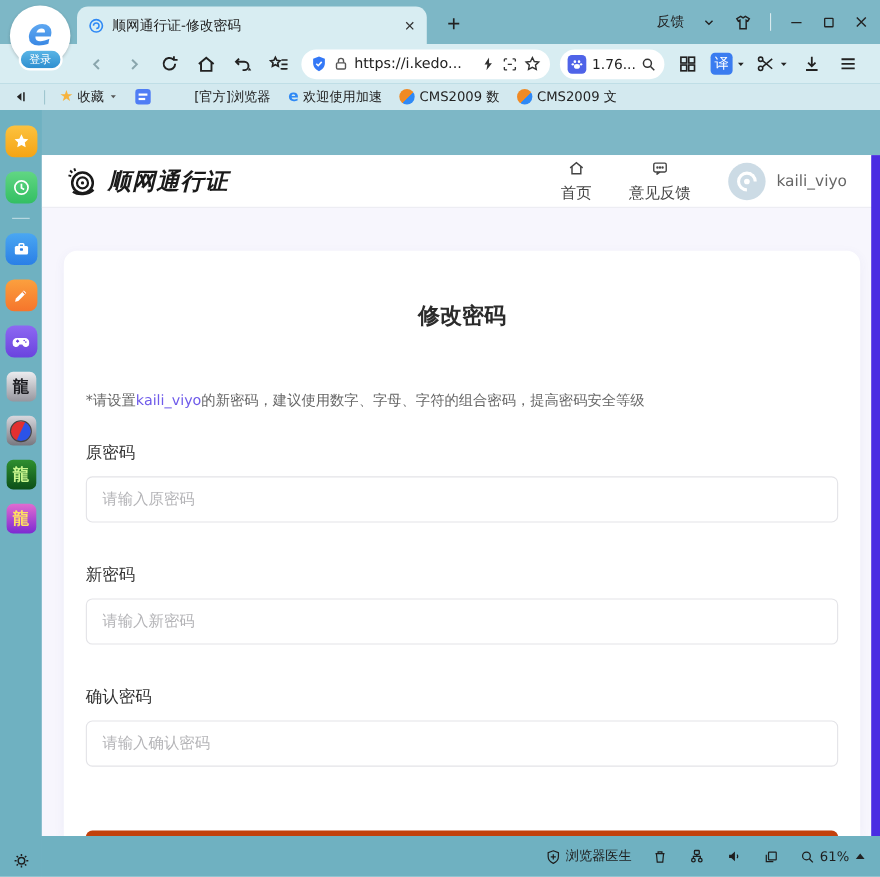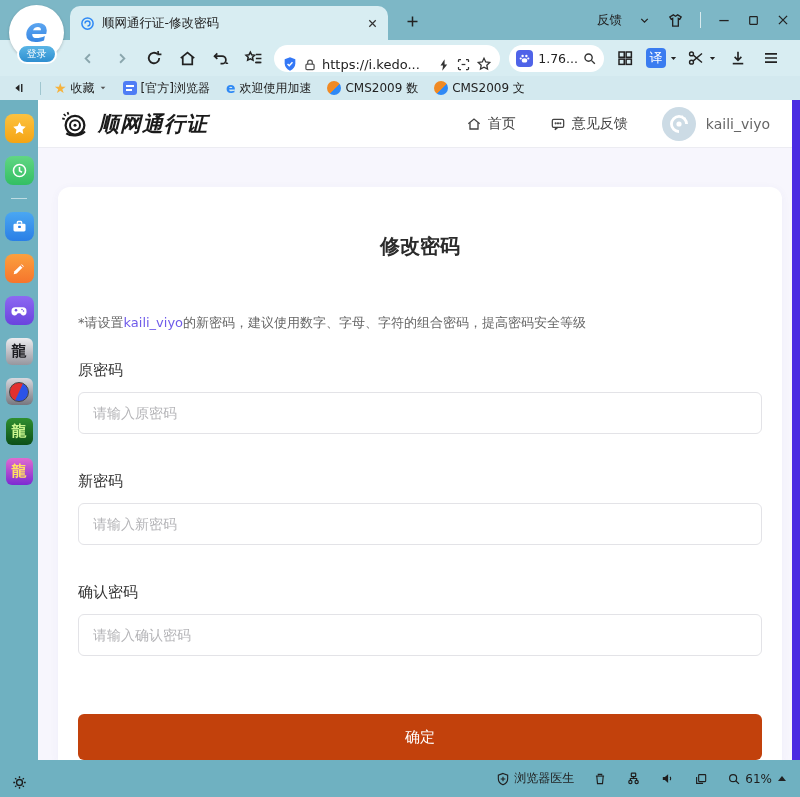--- a/index.html
+++ b/index.html
@@ -19,21 +19,21 @@
          display:flex; align-items:center; padding:0 10px; gap:7px; }
   .tab-title { flex:1; font-size:12.5px; color:#222; white-space:nowrap; overflow:hidden; }
   .newtab { position:absolute; left:400px; top:9px; width:24px; height:24px; display:flex; align-items:center; justify-content:center; }
   .titlebar-right { position:absolute; right:10px; top:0; height:40px; display:flex; align-items:center; gap:16px; }
   .titlebar-right .lbl { font-size:12.5px; color:#222; }
   .tb-sep { width:1px; height:16px; background:rgba(255,255,255,.7); }
 
   
   .toolbar { height:36px; background:#d8edf2; display:flex; align-items:center; padding:0 10px 0 76px; gap:9px; flex:0 0 auto; }
   .tbtn { width:24px; height:24px; display:flex; align-items:center; justify-content:center; border-radius:4px; flex:0 0 auto; }
-  .addressbar { width:226px; height:27px; background:#fff; border-radius:14px; display:flex; align-items:flex-end; padding:0 8px; gap:5px; flex:0 0 auto; }
+  .addressbar { width:226px; height:27px; background:#fff; border-radius:14px; display:flex; align-items:center; padding:0 8px; gap:5px; flex:0 0 auto; }
   .url-text { flex:1; font-size:13px; color:#222; white-space:nowrap; overflow:hidden; }
   .searchbox { width:95px; height:27px; background:#fff; border-radius:14px; display:flex; align-items:center; padding:0 7px; gap:4px; flex:0 0 auto; }
   .search-text { flex:1; font-size:12.5px; color:#222; white-space:nowrap; overflow:hidden;text-align:right; }
   .baidu-ic { width:17px; height:17px; border-radius:4px; background:#4f63e8; flex:0 0 auto; display:flex; align-items:center; justify-content:center; }
   .translate-ic { width:20px; height:20px; border-radius:4px; background:#3a7cf0; color:#fff; font-size:13px; display:flex; align-items:center; justify-content:center; }
   .caret { display:flex; align-items:center; }
 
   
   .bookmarksbar { height:24px; background:#d3e9ef; display:flex; align-items:center; padding:0 8px; gap:6px; font-size:12px; color:#222; flex:0 0 auto; }
   .bm-item { display:flex; align-items:center; gap:4px; padding:0 5px; height:20px; border-radius:4px; }
@@ -59,29 +59,29 @@
   .game-tile { width:27px; height:27px; border-radius:6px; display:flex; align-items:center; justify-content:center;
                font-size:15px; font-weight:bold; line-height:1; flex:0 0 auto; }
   .gt-silver { background:linear-gradient(180deg,#ececef,#96969e); color:#1d1d22; }
   .gt-orb { background:linear-gradient(180deg,#d8d8de,#77777f); }
   .gt-orb .orb { width:20px; height:20px; border-radius:50%; background:linear-gradient(115deg,#e23030 48%,#2b53e8 52%); border:1px solid #444; }
   .gt-green { background:linear-gradient(180deg,#2f8f2f,#0c4f18); color:#c9f58e; }
   .gt-pink { background:linear-gradient(180deg,#e06bd0,#7c2ad2); color:#ffe061; }
   .rail-gear { margin-top:auto; margin-bottom:6px; }
 
   
-  .content-col { flex:1; display:flex; flex-direction:column; min-width:0; }
+  .content-col { flex:1; display:flex; flex-direction:column; min-width:0;margin-top:41px; }
   .webpage { flex:1; position:relative; background:#f7f6fd; display:flex; flex-direction:column; min-height:0; overflow:hidden; }
   .scroll-thumb { position:absolute; right:0; top:0; bottom:0; width:8px; background:#4a2ce2; z-index:9; }
 
   .page-header { height:48px; background:#fff; border-bottom:1px solid #ececf2; display:flex; align-items:center; padding:0 30px 0 22px; flex:0 0 auto; }
   .brand { display:flex; align-items:center; gap:8px; }
   .brand-name { font-size:21px; font-weight:bold; color:#1a1a1a; font-style:italic; letter-spacing:1px; }
   .header-nav { margin-left:auto; display:flex; align-items:center; gap:34px; }
-  .nav-item { display:flex; align-items:center; gap:6px; font-size:14px; color:#444; }
+  .nav-item { display:flex; align-items:center; gap:6px; font-size:14px; color:#444;flex-direction:column; }
   .user-chip { display:flex; align-items:center; gap:10px; }
   .avatar { width:34px; height:34px; border-radius:50%; background:#ccdbe5; display:flex; align-items:center; justify-content:center; overflow:hidden; }
   .username { font-size:14px; color:#666; }
 
   .page-body { flex:1; padding:39px 18px 0 20px; min-height:0; }
   .card { background:#fff; border-radius:12px 12px 0 0; height:100%; box-shadow:0 2px 10px rgba(80,70,160,.05);
           padding:46px 20px 0 20px; }
   .form-title { text-align:center; font-size:20px; font-weight:bold; color:#2b2b2b; margin-bottom:54px; }
   .form-hint { font-size:13px; color:#666; margin-bottom:29px; }
   .hint-user { color:#6f5bea; }
@@ -274,21 +274,21 @@
     <span class="bm-sep"></span>
     <span class="bm-item">
       <span class="star-fav">★</span>
       <span class="bm-label">收藏</span>
       <svg class="ic caret" width="8" height="8" viewBox="0 0 24 24">
           <path d="M5 8l7 8 7-8z" fill="#555"></path>
         </svg>
     </span>
     <span class="bm-item">
       <span class="fav-doc"></span>
-      <span class="bm-label" style="max-width:76px;">[官方]浏览器</span>
+      <span class="bm-label" style="max-width:76px;margin-left:36px;">[官方]浏览器</span>
     </span>
     <span class="bm-item">
       <span class="fav-e">e</span>
       <span class="bm-label" style="max-width:80px;text-align:center;">欢迎使用加速</span>
     </span>
     <span class="bm-item">
       <span class="fav-fox"></span>
       <span class="bm-label" style="max-width:78px;">CMS2009 数</span>
     </span>
     <span class="bm-item">

